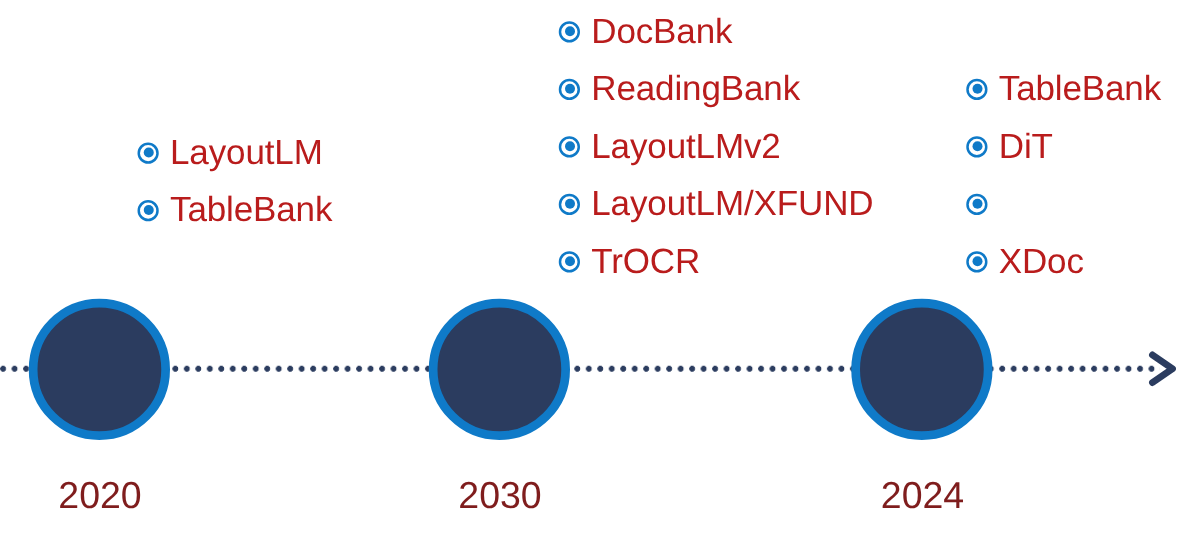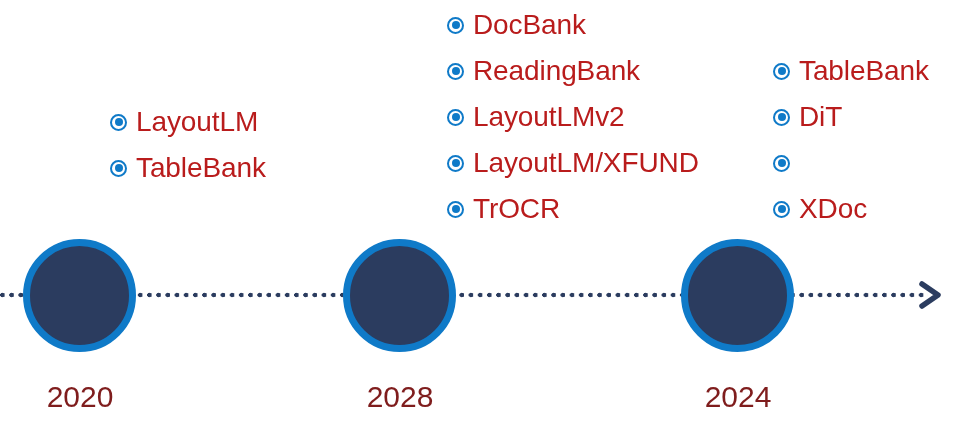--- a/index.html
+++ b/index.html
@@ -168,18 +168,18 @@
   <div class="axis-arrow">
     <svg width="30" height="36" viewBox="0 0 30 36">
       <polyline points="6,7 22,18 6,29" fill="none" stroke="#2B3C5F" stroke-width="5.5" stroke-linecap="round" stroke-linejoin="round"></polyline>
     </svg>
   </div>
 
   <div class="milestone-node" style="left:23px;"></div>
   <div class="year-label" style="left:0px;">2020</div>
 
   <div class="milestone-node" style="left:343px;"></div>
-  <div class="year-label" style="left:320px;">2028</div>
+  <div class="year-label" style="left:320px;">2030</div>
 
   <div class="milestone-node" style="left:681px;"></div>
   <div class="year-label" style="left:658px;">2024</div>
 
 </div>
 
 </body></html>

